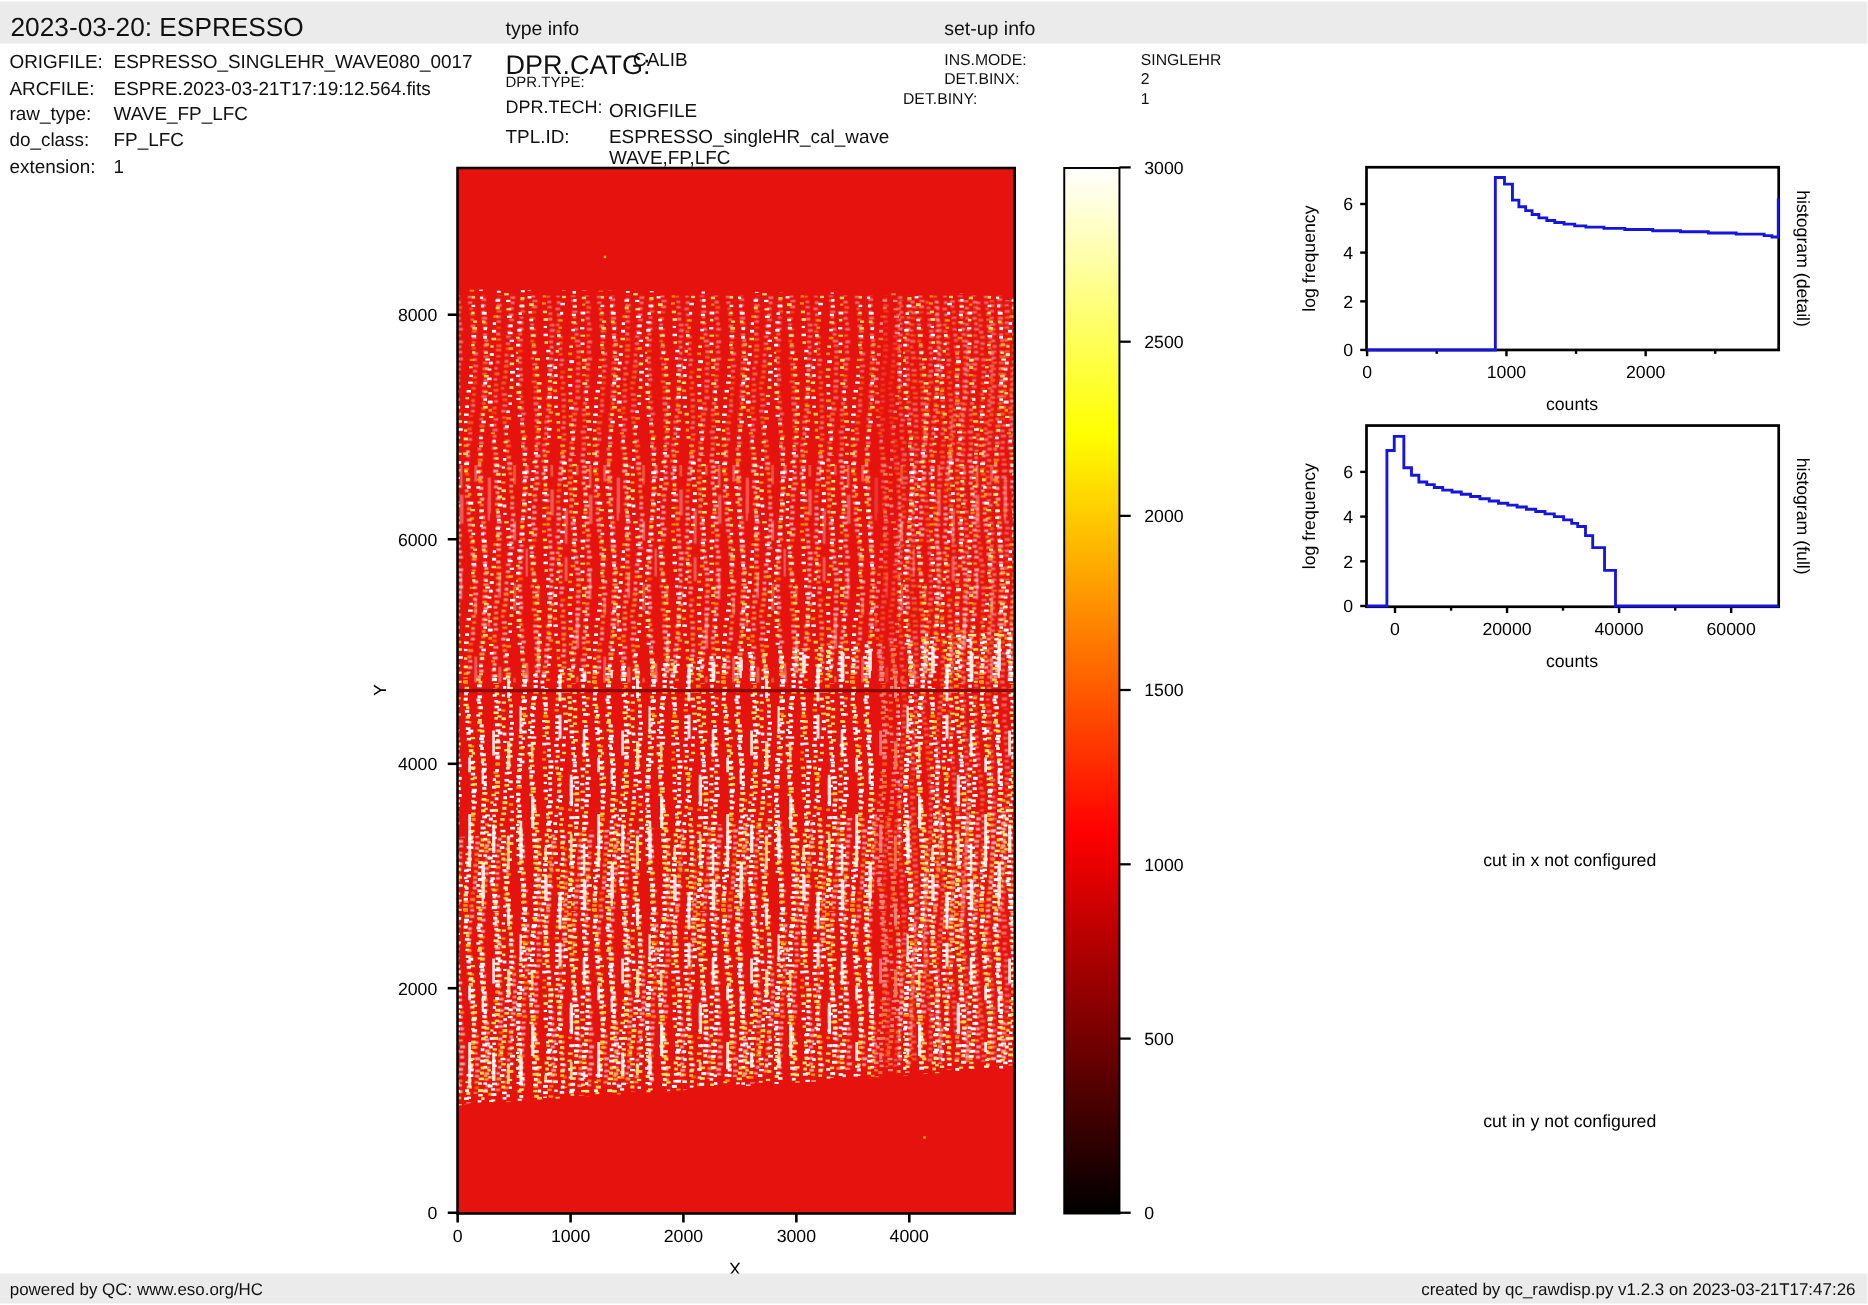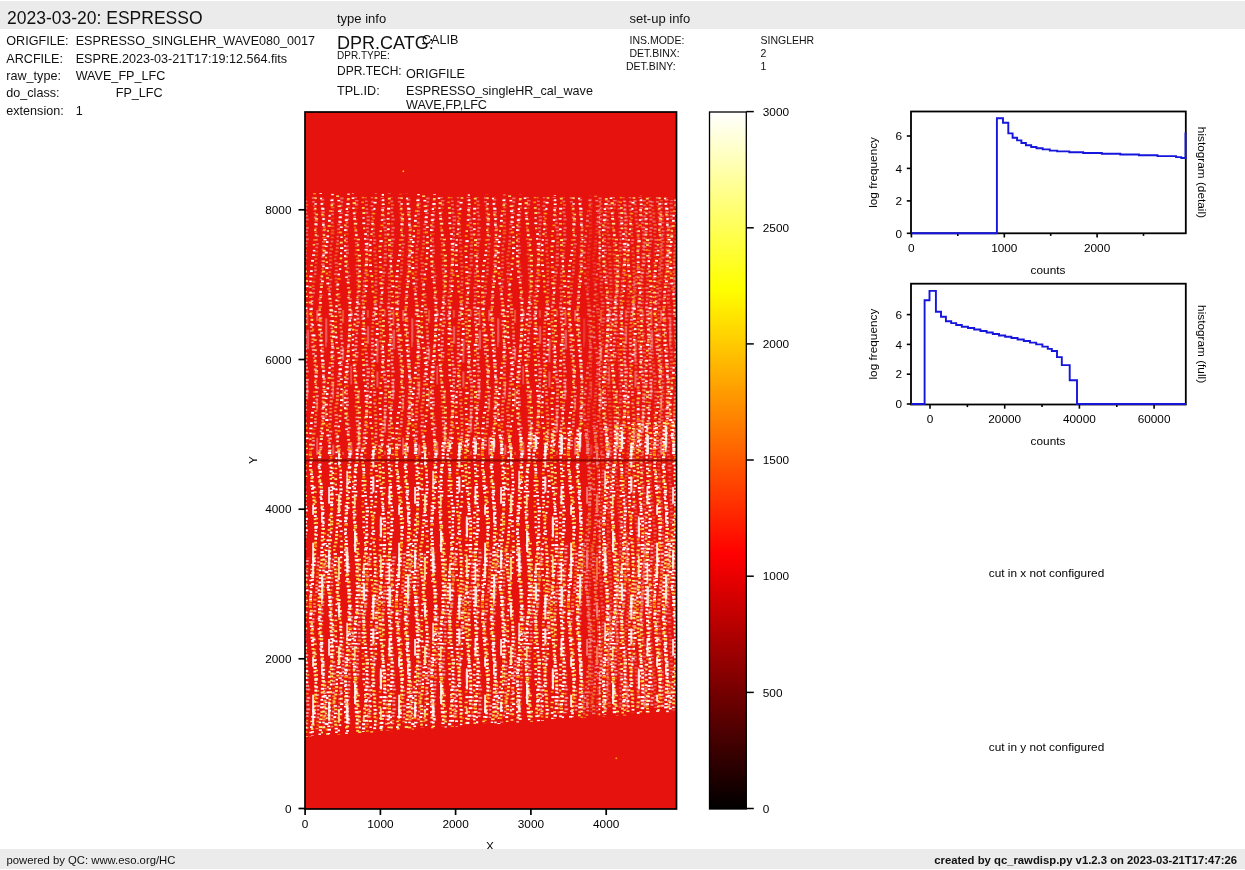--- a/index.html
+++ b/index.html
@@ -10,36 +10,36 @@
 <div style="position:absolute;left:7px;top:7.5px;font-size:17.5px;">2023-03-20: ESPRESSO</div>
 <div style="position:absolute;left:337px;top:11px;font-size:13px;">type info</div>
 <div style="position:absolute;left:629.5px;top:11px;font-size:13px;">set-up info</div>
 <div style="position:absolute;left:6.3px;top:34.2px;font-size:12.6px;white-space:pre;">ORIGFILE:</div>
 <div style="position:absolute;left:75.7px;top:34.2px;font-size:12.6px;white-space:pre;">ESPRESSO_SINGLEHR_WAVE080_0017</div>
 <div style="position:absolute;left:6.3px;top:51.6px;font-size:12.6px;white-space:pre;">ARCFILE:</div>
 <div style="position:absolute;left:75.7px;top:51.6px;font-size:12.6px;white-space:pre;">ESPRE.2023-03-21T17:19:12.564.fits</div>
 <div style="position:absolute;left:6.3px;top:69.0px;font-size:12.6px;white-space:pre;">raw_type:</div>
 <div style="position:absolute;left:75.7px;top:69.0px;font-size:12.6px;white-space:pre;">WAVE_FP_LFC</div>
 <div style="position:absolute;left:6.3px;top:86.4px;font-size:12.6px;white-space:pre;">do_class:</div>
-<div style="position:absolute;left:75.7px;top:86.4px;font-size:12.6px;white-space:pre;margin-left:40px;">FP_LFC</div>
+<div style="position:absolute;left:75.7px;top:86.4px;font-size:12.6px;white-space:pre;">FP_LFC</div>
 <div style="position:absolute;left:6.3px;top:103.8px;font-size:12.6px;white-space:pre;">extension:</div>
 <div style="position:absolute;left:75.7px;top:103.8px;font-size:12.6px;white-space:pre;">1</div>
 <div style="position:absolute;left:337px;top:33.1px;font-size:18px;white-space:pre;">DPR.CATG:</div>
 <div style="position:absolute;left:406px;top:33.1px;font-size:12.6px;white-space:pre;margin-left:16px;">CALIB</div>
 <div style="position:absolute;left:337px;top:50.2px;font-size:10px;white-space:pre;">DPR.TYPE:</div>
 <div style="position:absolute;left:406px;top:50.2px;font-size:12.6px;white-space:pre;margin-top:48px;">WAVE,FP,LFC</div>
 <div style="position:absolute;left:337px;top:64px;font-size:12px;white-space:pre;">DPR.TECH:</div>
 <div style="position:absolute;left:406px;top:67.3px;font-size:12.6px;white-space:pre;">ORIGFILE</div>
 <div style="position:absolute;left:337px;top:84.4px;font-size:12.6px;white-space:pre;">TPL.ID:</div>
 <div style="position:absolute;left:406px;top:84.4px;font-size:12.6px;white-space:pre;">ESPRESSO_singleHR_cal_wave</div>
 <div style="position:absolute;left:629.5px;top:33.7px;font-size:10.5px;white-space:pre;">INS.MODE:</div>
 <div style="position:absolute;left:760.5px;top:33.7px;font-size:10.5px;white-space:pre;">SINGLEHR</div>
 <div style="position:absolute;left:629.5px;top:46.7px;font-size:10.5px;white-space:pre;">DET.BINX:</div>
 <div style="position:absolute;left:760.5px;top:46.7px;font-size:10.5px;white-space:pre;">2</div>
-<div style="position:absolute;left:626px;top:59.7px;font-size:10.5px;white-space:pre;">DET.BINY:</div>
+<div style="position:absolute;left:602px;top:59.7px;font-size:10.5px;white-space:pre;">DET.BINY:</div>
 <div style="position:absolute;left:760.5px;top:59.7px;font-size:10.5px;white-space:pre;">1</div>
 <svg width="1245" height="870" viewBox="0 0 1245 870" style="position:absolute;left:0;top:0;">
 <defs>
 <linearGradient id="hot" x1="0" y1="1" x2="0" y2="0">
  <stop offset="0" stop-color="#000000"></stop>
  <stop offset="0.365" stop-color="#ff0000"></stop>
  <stop offset="0.746" stop-color="#ffff00"></stop>
  <stop offset="1" stop-color="#ffffff"></stop>
 </linearGradient>
 <pattern id="spd" width="86.0" height="152" patternUnits="userSpaceOnUse">
@@ -869,13 +869,13 @@
 <line x1="1116.8" y1="404.5" x2="1116.8" y2="407.1" stroke="#000" stroke-width="1.6"></line>
 <line x1="1154.1" y1="404.5" x2="1154.1" y2="408.7" stroke="#000" stroke-width="1.6"></line>
 <text x="1154.1" y="423.0" font-size="11.8" text-anchor="middle" font-family="Liberation Sans, sans-serif">60000</text>
 <text x="1048" y="444.8" font-size="11.8" text-anchor="middle" font-family="Liberation Sans, sans-serif">counts</text>
 <polyline points="911.0,404.0 924.6,404.0 924.6,300.3 929.5,300.3 929.5,290.9 935.9,290.9 935.9,311.8 941.0,311.8 941.0,316.8 945.9,316.8 945.9,321.3 951.2,321.3 951.2,323.1 956.2,323.1 956.2,325.0 961.8,325.0 961.8,326.7 968.0,326.7 968.0,328.0 974.2,328.0 974.2,329.5 980.4,329.5 980.4,331.0 986.6,331.0 986.6,332.5 992.8,332.5 992.8,334.0 999.0,334.0 999.0,335.5 1005.2,335.5 1005.2,336.7 1011.4,336.7 1011.4,338.0 1017.6,338.0 1017.6,339.5 1023.8,339.5 1023.8,341.0 1030.0,341.0 1030.0,342.6 1036.2,342.6 1036.2,344.4 1042.4,344.4 1042.4,346.6 1047.8,346.6 1047.8,348.9 1051.8,348.9 1051.8,351.0 1057.0,351.0 1057.0,357.1 1061.8,357.1 1061.8,365.1 1069.7,365.1 1069.7,380.2 1077.0,380.2 1077.0,404.0 1185.8,404.0" fill="none" stroke="#1515dc" stroke-width="1.9" stroke-linejoin="miter"></polyline>
 <text x="1046.5" y="577" font-size="11.8" text-anchor="middle" font-family="Liberation Sans, sans-serif">cut in x not configured</text>
 <text x="1046.5" y="751" font-size="11.8" text-anchor="middle" font-family="Liberation Sans, sans-serif">cut in y not configured</text>
 </svg>
 <div class="bar" style="top:848.5px;height:20px;"></div>
 <div style="position:absolute;left:6.5px;top:854px;font-size:11.3px;">powered by QC: www.eso.org/HC</div>
-<div style="position:absolute;right:8px;top:854px;font-size:11.3px;font-weight:bold;">created by qc_rawdisp.py v1.2.3 on 2023-03-21T17:47:26</div>
+<div style="position:absolute;right:8px;top:854px;font-size:11.3px;">created by qc_rawdisp.py v1.2.3 on 2023-03-21T17:47:26</div>
 
 </body></html>

